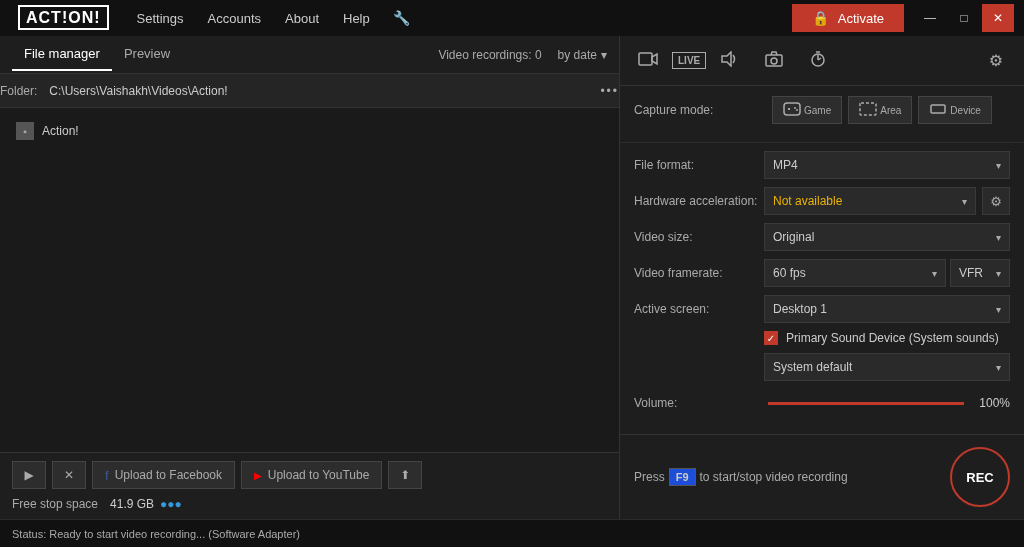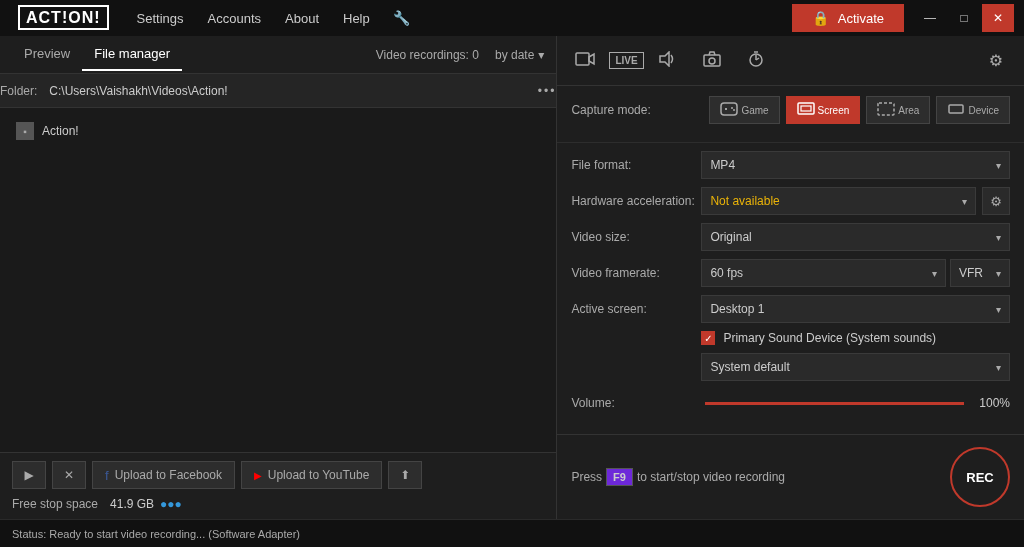--- a/index.html
+++ b/index.html
@@ -392,21 +392,21 @@
       justify-content: space-between;
     }
     #press-hint {
       color: #aaa;
       font-size: 12px;
       display: flex;
       align-items: center;
       gap: 4px;
     }
     .key-badge {
-      background: #6d28d9;
+      background: #1d4ed8;
       border: 1px solid #555;
       color: #ccc;
       padding: 2px 6px;
       font-size: 11px;
       font-weight: bold;
     }
     #rec-btn {
       width: 60px;
       height: 60px;
       border-radius: 50%;
@@ -460,22 +460,22 @@
     <button class="win-btn">□</button>
     <button class="win-btn close">✕</button>
   </div>
 </div>
 
 <div id="main">
 
   <div id="left-panel">
 
     <div id="tab-bar">
+      <div class="tab active">File manager</div>
       <div class="tab">Preview</div>
-      <div class="tab active">File manager</div>
       <span id="recordings-label">Video recordings: 0</span>
       <div id="sort-selector">
         <span>by date</span>
         <span>▾</span>
       </div>
     </div>
 
     <div id="folder-bar">
       <span id="folder-label">Folder:</span>
       <span id="folder-path">C:\Users\Vaishakh\Videos\Action!</span>
@@ -571,29 +571,20 @@
               <svg width="18" height="14" viewBox="0 0 18 14">
                   <rect x="1" y="1" width="16" height="12" rx="3" fill="none" stroke="#aaa" stroke-width="1.5"></rect>
                   <line x1="5" y1="7" x2="7" y2="7" stroke="#aaa" stroke-width="1.5"></line>
                   <line x1="6" y1="6" x2="6" y2="8" stroke="#aaa" stroke-width="1.5"></line>
                   <circle cx="12" cy="6" r="1" fill="#aaa"></circle>
                   <circle cx="14" cy="8" r="1" fill="#aaa"></circle>
                 </svg>
             </span>
             <span>Game</span>
           </button>
-          <button class="capture-mode-btn active">
-            <span>
-              <svg width="18" height="14" viewBox="0 0 18 14">
-                  <rect x="1" y="1" width="16" height="11" rx="1" fill="none" stroke="white" stroke-width="1.5"></rect>
-                  <rect x="4" y="4" width="10" height="5" fill="none" stroke="white" stroke-width="1.2"></rect>
-                </svg>
-            </span>
-            <span>Screen</span>
-          </button>
           <button class="capture-mode-btn">
             <span>
               <svg width="18" height="14" viewBox="0 0 18 14">
                   <rect x="1" y="1" width="16" height="12" rx="1" fill="none" stroke="#aaa" stroke-width="1.5" stroke-dasharray="3,2"></rect>
                 </svg>
             </span>
             <span>Area</span>
           </button>
           <button class="capture-mode-btn">
             <span>

